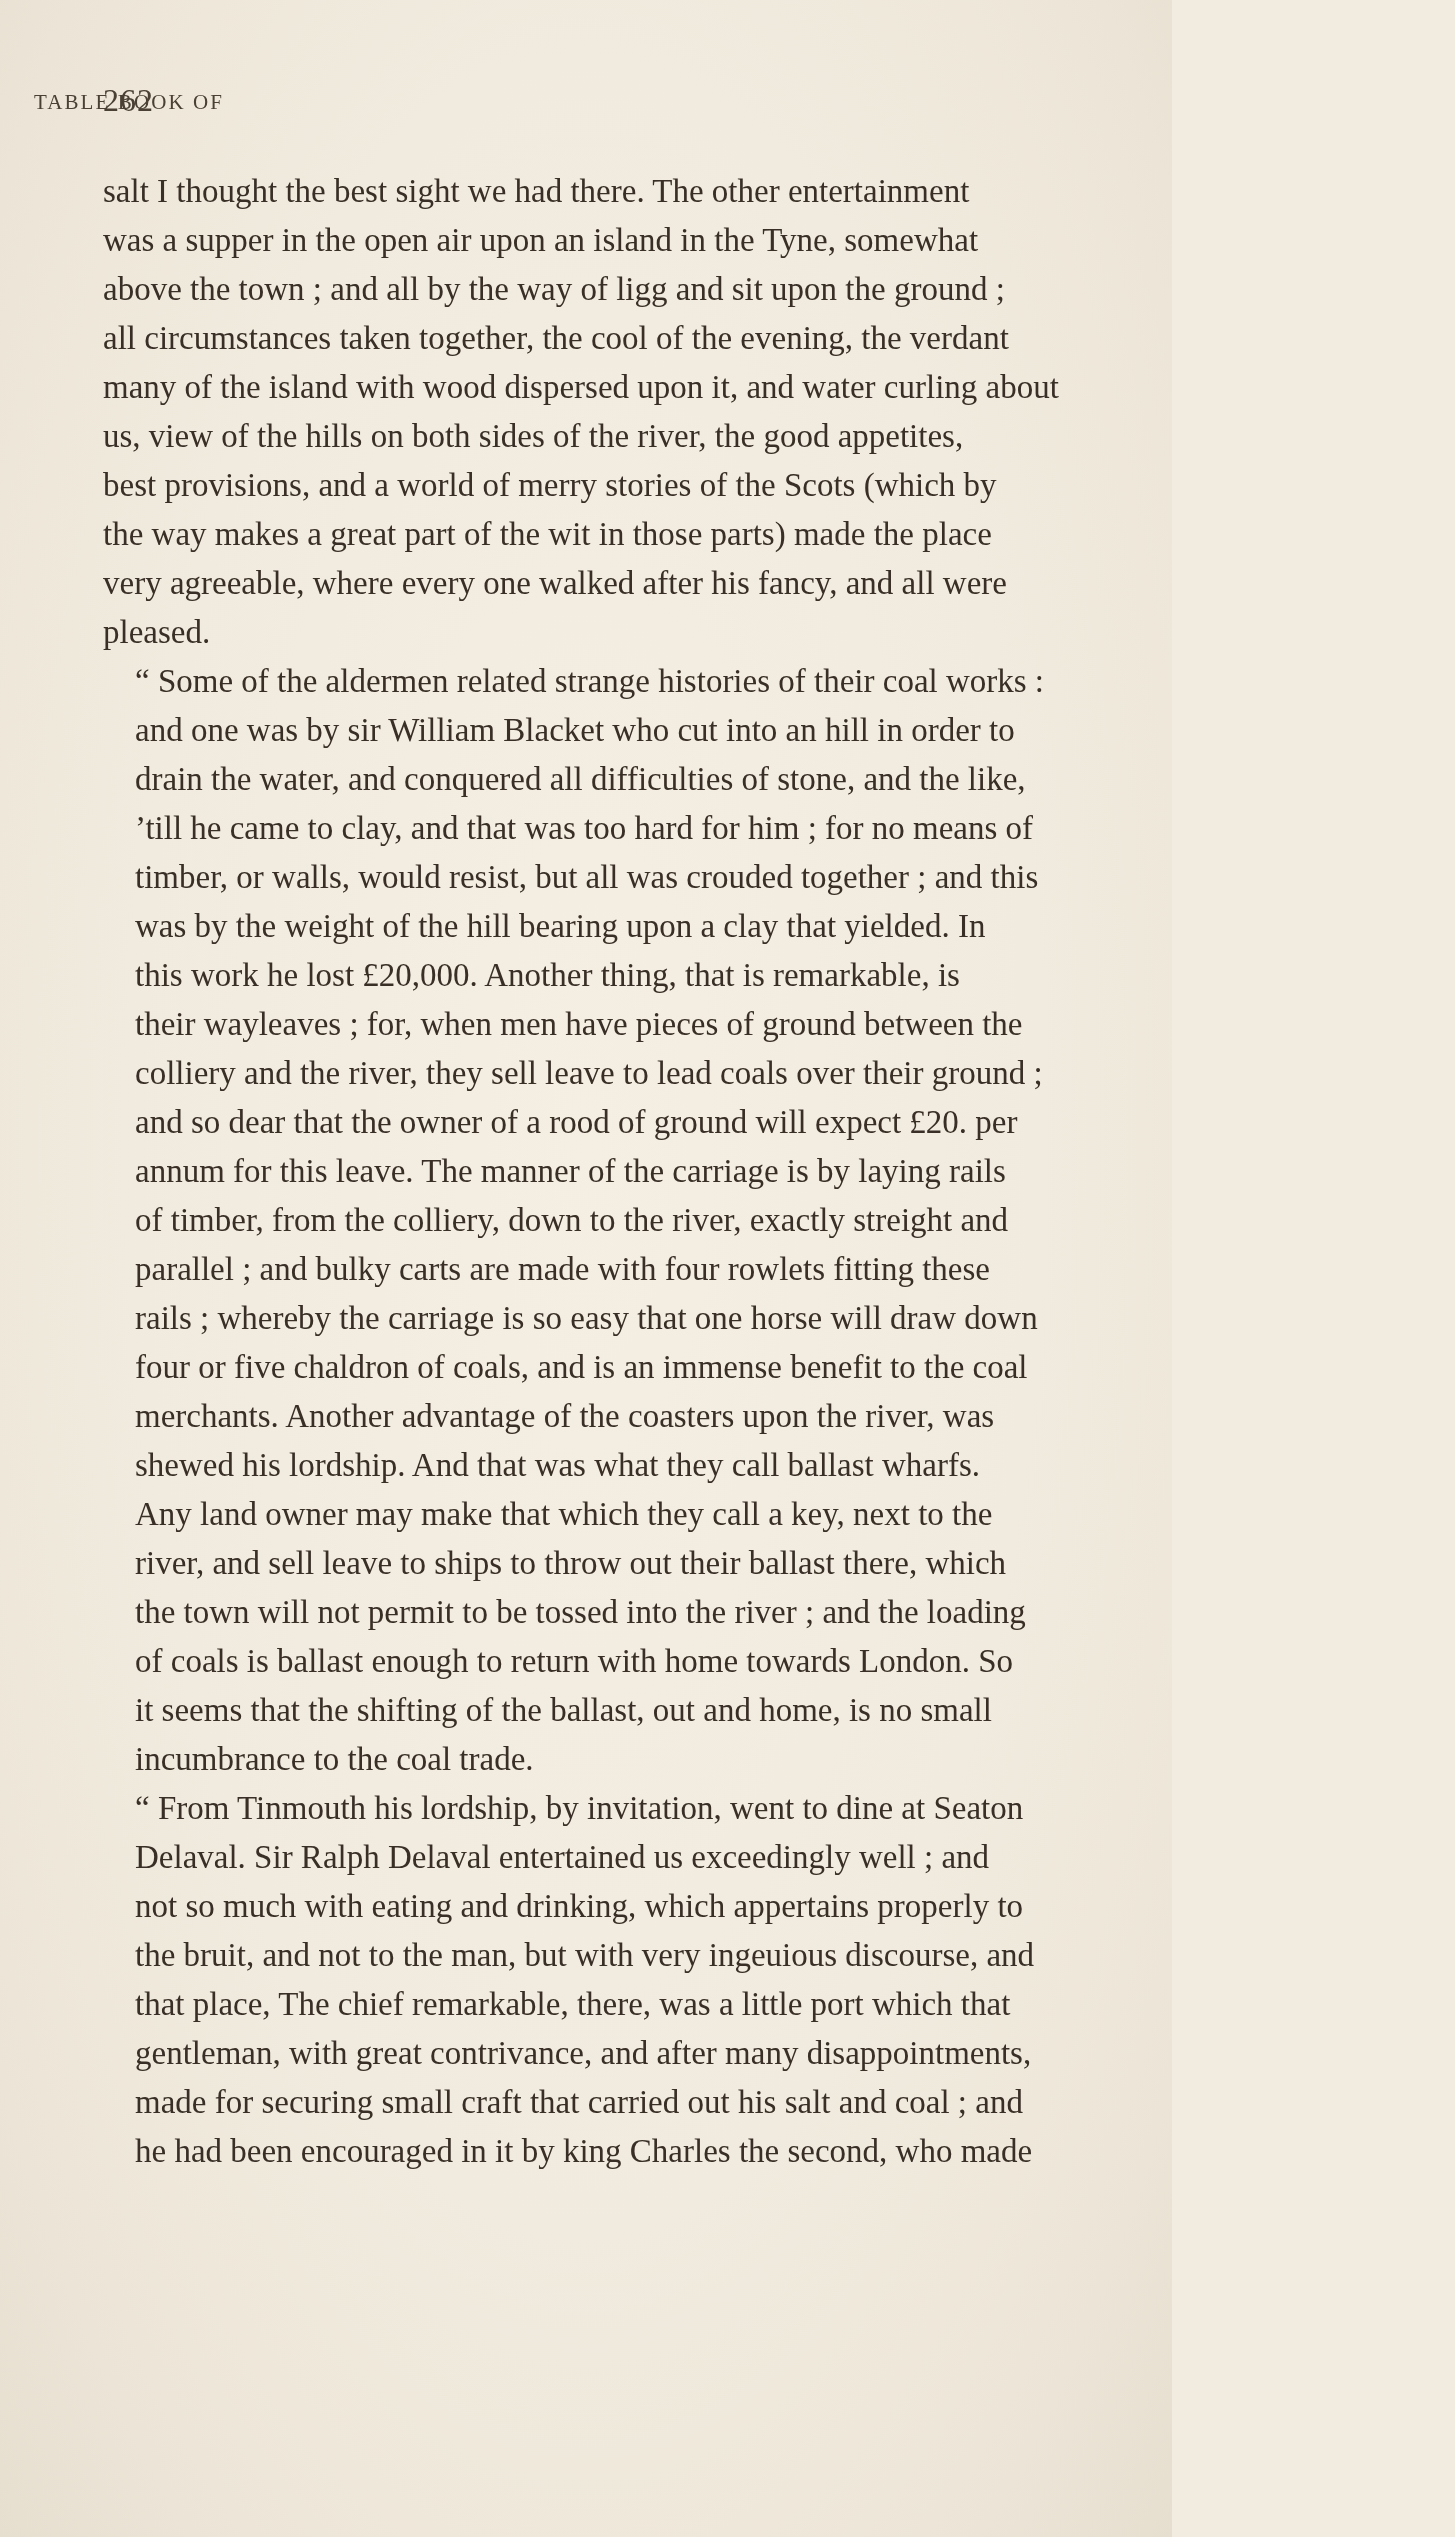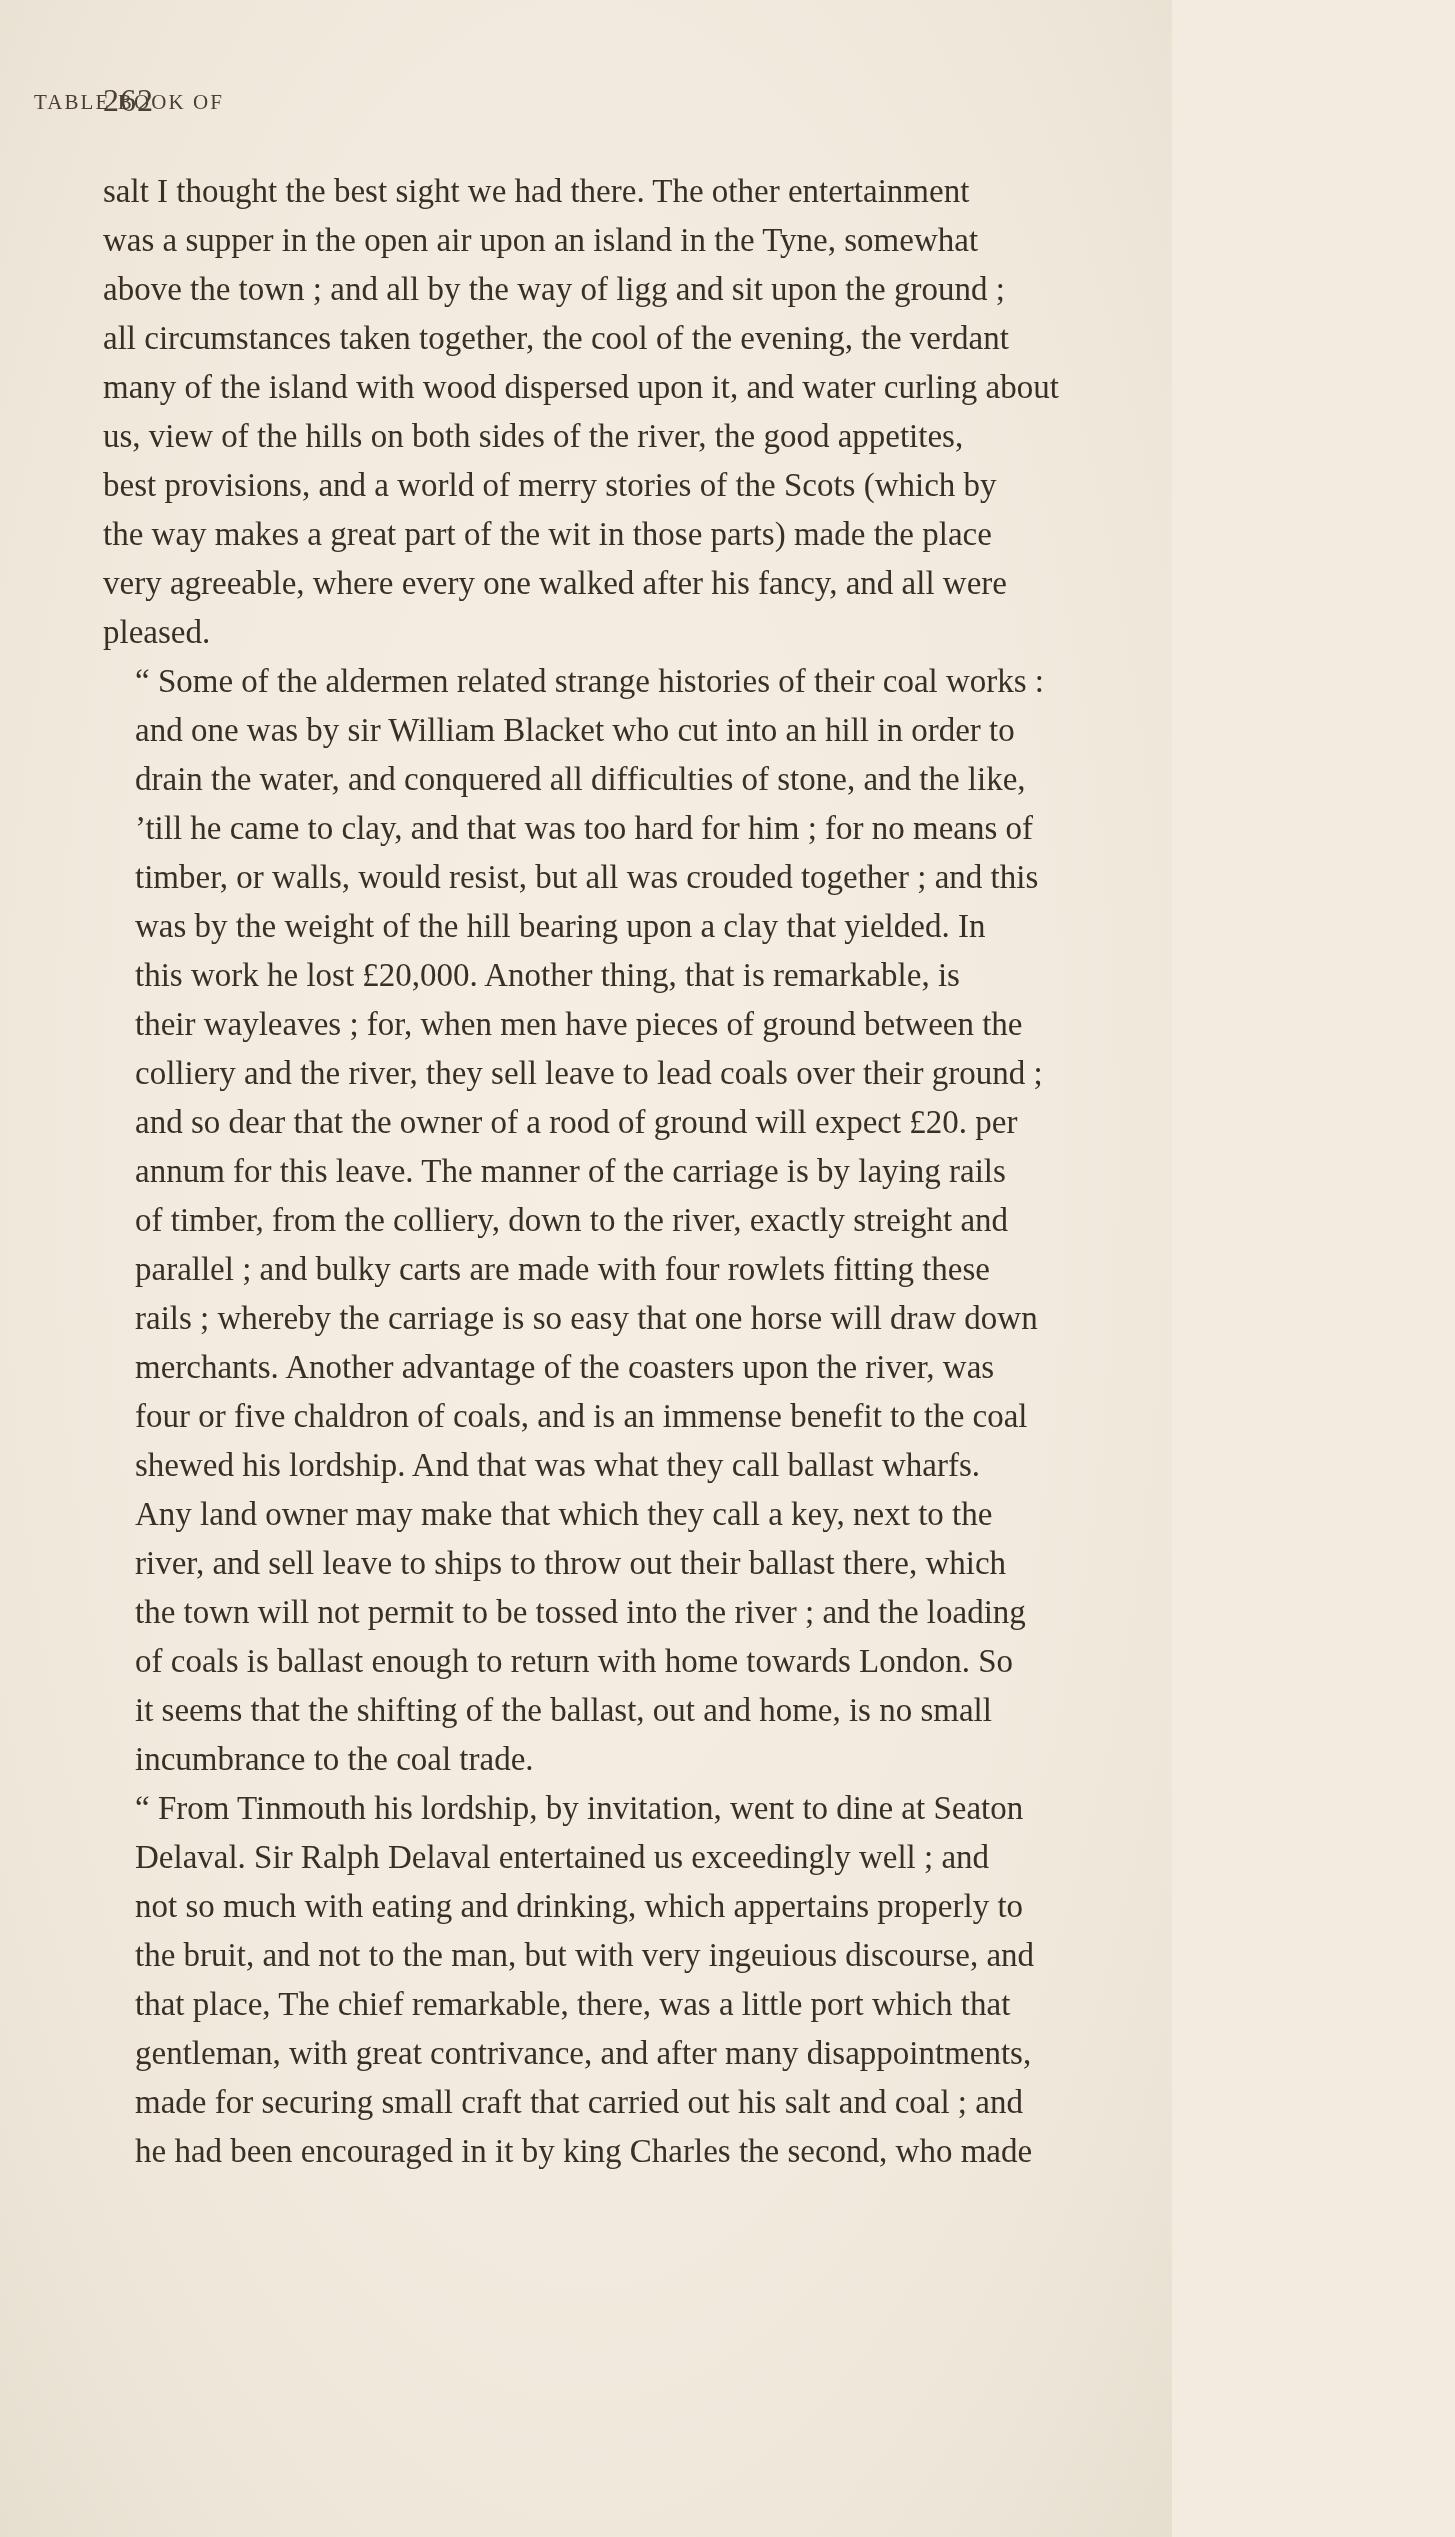--- a/index.html
+++ b/index.html
@@ -101,22 +101,22 @@
         <span class="ln">timber, or walls, would resist, but all was crouded together ;  and this</span>
         <span class="ln">was by the weight  of  the  hill  bearing  upon  a clay that yielded.   In</span>
         <span class="ln">this work  he  lost  £20,000.   Another  thing,  that  is  remarkable,  is</span>
         <span class="ln">their wayleaves ;  for, when men  have  pieces  of  ground  between  the</span>
         <span class="ln">colliery and the river, they sell leave to lead coals over their  ground ;</span>
         <span class="ln">and so dear that the owner of a rood of ground  will  expect  £20. per</span>
         <span class="ln">annum for this leave.   The  manner  of  the  carriage is by laying rails</span>
         <span class="ln">of timber, from the colliery, down  to  the  river,  exactly  streight  and</span>
         <span class="ln">parallel ;  and  bulky  carts  are  made  with  four  rowlets  fitting these</span>
         <span class="ln">rails ;  whereby the  carriage  is so easy that one horse will draw down</span>
+        <span class="ln">four or five chaldron of coals, and  is  an  immense  benefit to the coal</span>
         <span class="ln">merchants.   Another  advantage  of  the  coasters  upon  the river, was</span>
-        <span class="ln">four or five chaldron of coals, and  is  an  immense  benefit to the coal</span>
         <span class="ln">shewed  his  lordship.   And  that  was what  they  call  ballast  wharfs.</span>
         <span class="ln">Any  land  owner  may  make  that  which  they  call a key, next to the</span>
         <span class="ln">river, and sell leave to ships to  throw  out  their  ballast  there,  which</span>
         <span class="ln">the town will not permit to be tossed  into the river ;  and the loading</span>
         <span class="ln">of  coals is ballast  enough to return with home towards  London.   So</span>
         <span class="ln">it seems  that  the  shifting  of  the  ballast,  out  and  home, is no small</span>
         <span class="ln">incumbrance to the coal trade.</span>
       </p>
       <p class="indent">
         <span class="ln" style="text-indent: 32px;">“ From Tinmouth his lordship, by invitation, went to dine at Seaton</span>

